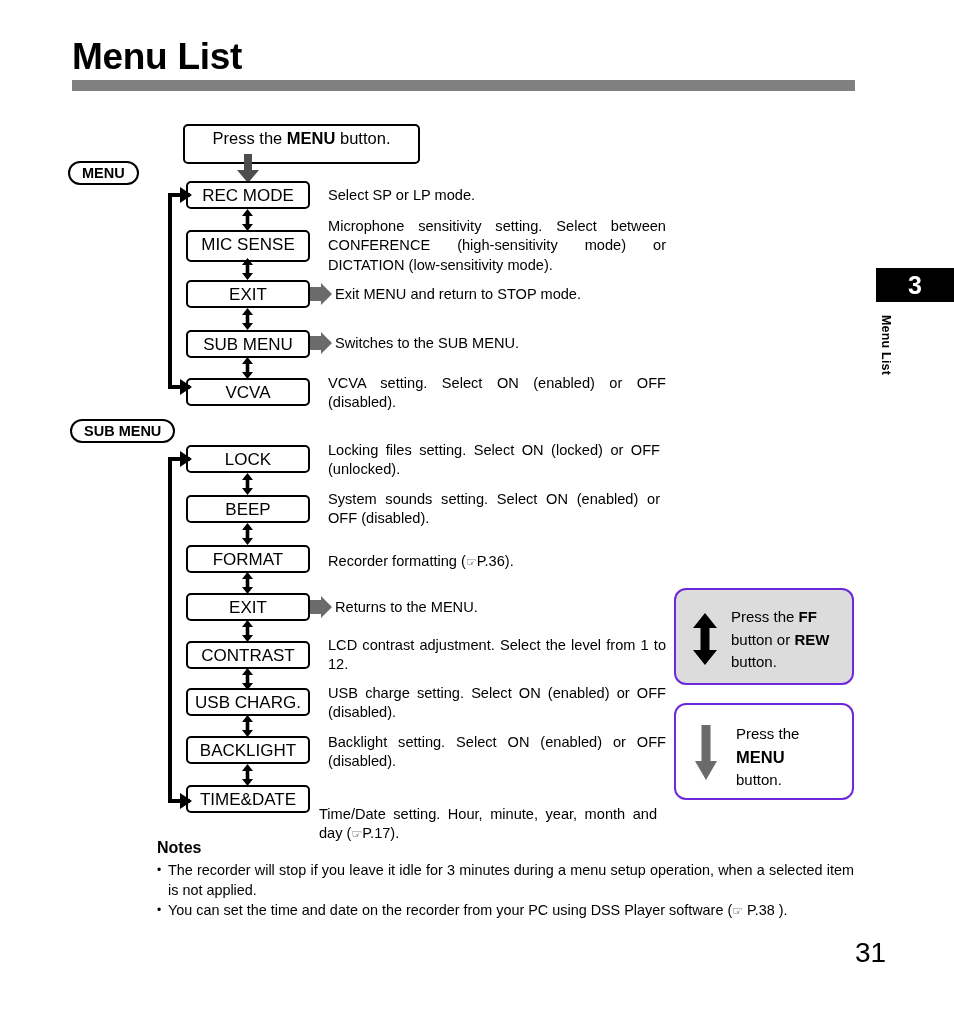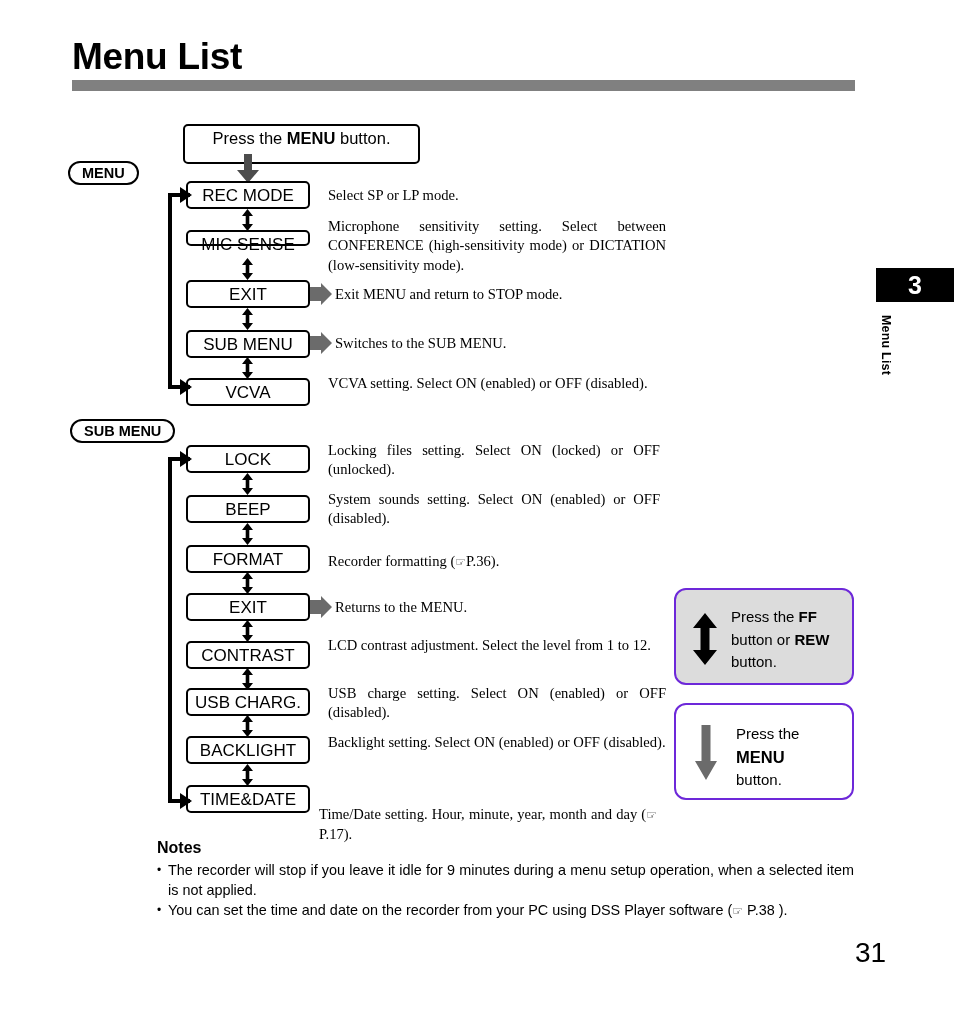--- a/index.html
+++ b/index.html
@@ -93,21 +93,20 @@
     height: 24px;
     padding: 0 12px;
     white-space: nowrap;
   }
   .desc {
     position: absolute;
     font-size: 14.6px;
     line-height: 19.4px;
     text-align: justify;
     white-space: normal;
-    font-family: Liberation Serif, serif;
   }
   .desc.nj { text-align: left; }
 
   
   .dbl-arrow {
     position: absolute;
     width: 13px;
     height: 22px;
   }
   
@@ -212,21 +211,21 @@
 
 <svg class="entry-arrow" style="left:236px; top:152px;" viewBox="0 0 24 30">
   <path d="M8,0 L16,0 L16,16 L23,16 L12,29 L1,16 L8,16 Z" fill="#4d4d4d"></path>
 </svg>
 
 <div class="badge" style="left:68px; top:161px;">MENU</div>
 
 <div class="mbox" style="left:186px; top:181px; width:124px; height:28px;">
   <span>REC MODE</span>
 </div>
-<div class="mbox" style="left:186px; top:230px; width:124px; height:16px;">
+<div class="mbox" style="left:186px; top:230px; width:124px; height:32px;">
   <span>MIC SENSE</span>
 </div>
 <div class="mbox" style="left:186px; top:280px; width:124px; height:28px;">
   <span>EXIT</span>
 </div>
 <div class="mbox" style="left:186px; top:330px; width:124px; height:28px;">
   <span>SUB MENU</span>
 </div>
 <div class="mbox" style="left:186px; top:378px; width:124px; height:28px;">
   <span>VCVA</span>
@@ -349,17 +348,17 @@
   </svg>
   <div class="legend-text" style="left:60px; top:18px; width:115px;">
     <span>Press the </span><br>
     <b style="font-size:16.5px;">MENU</b><br>
     <span>button.</span>
   </div>
 </div>
 
 <div id="notes-heading">Notes</div>
 <ul id="notes-list">
-  <li>The recorder will stop if you leave it idle for 9 minutes during a menu setup operation, when a selected item is not applied.</li>
+  <li>The recorder will stop if you leave it idle for 3 minutes during a menu setup operation, when a selected item is not applied.</li>
   <li style="text-align:left;"><span>You can set the time and date on the recorder from your PC using DSS Player software (</span><span class="hand">☞</span><span> P.38 </span><span>).</span></li>
 </ul>
 
 <div id="page-number">31</div>
 
 </body></html>

